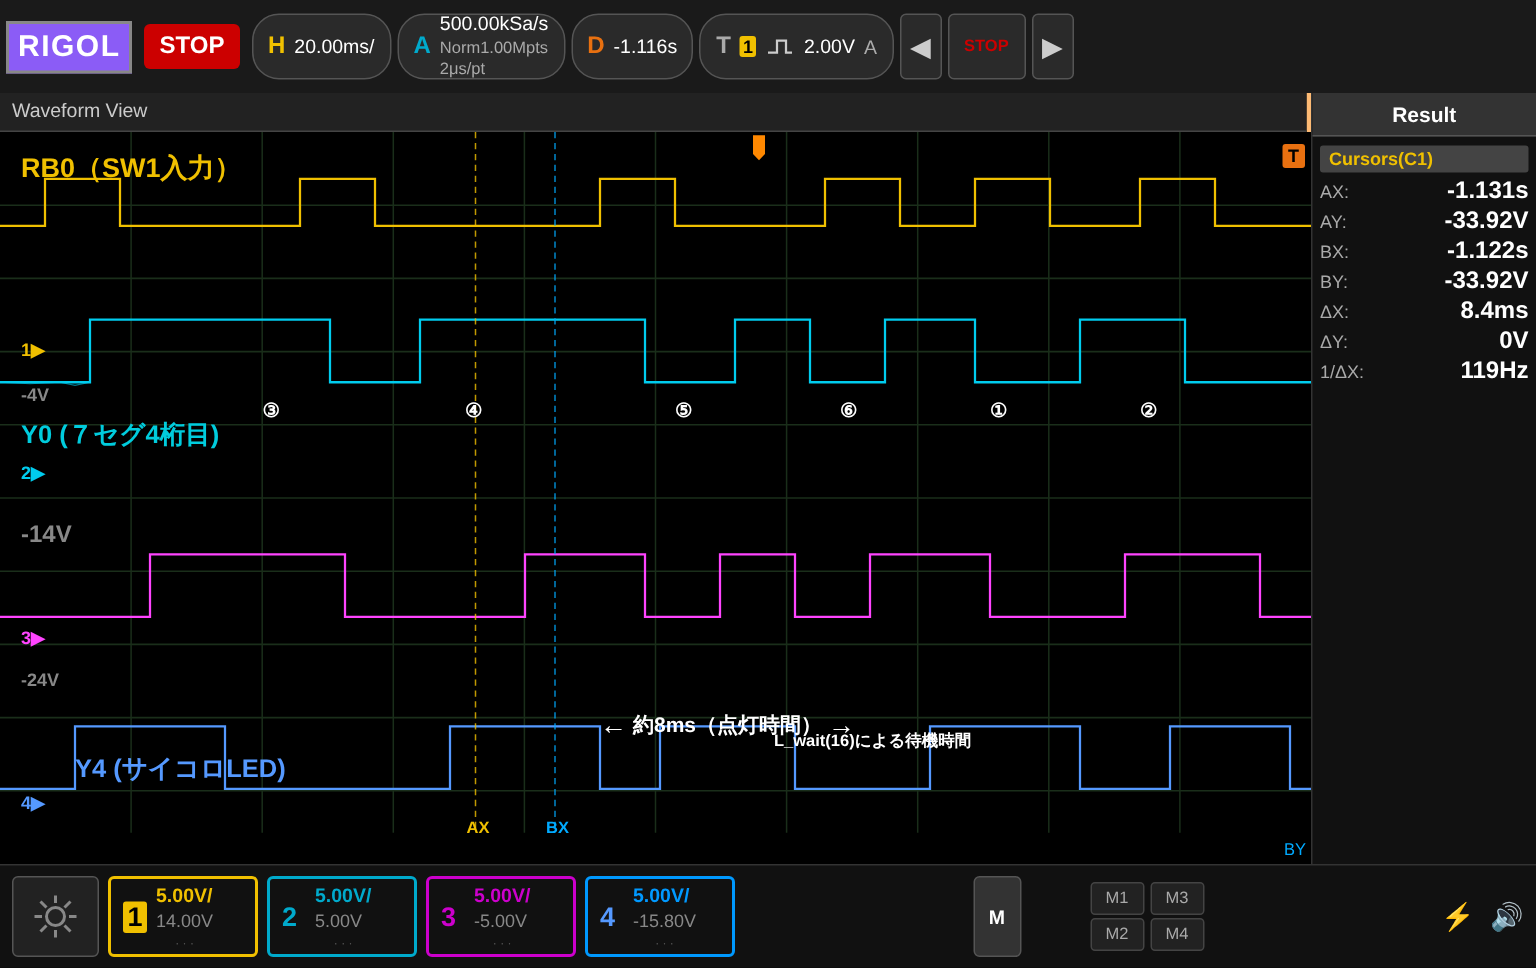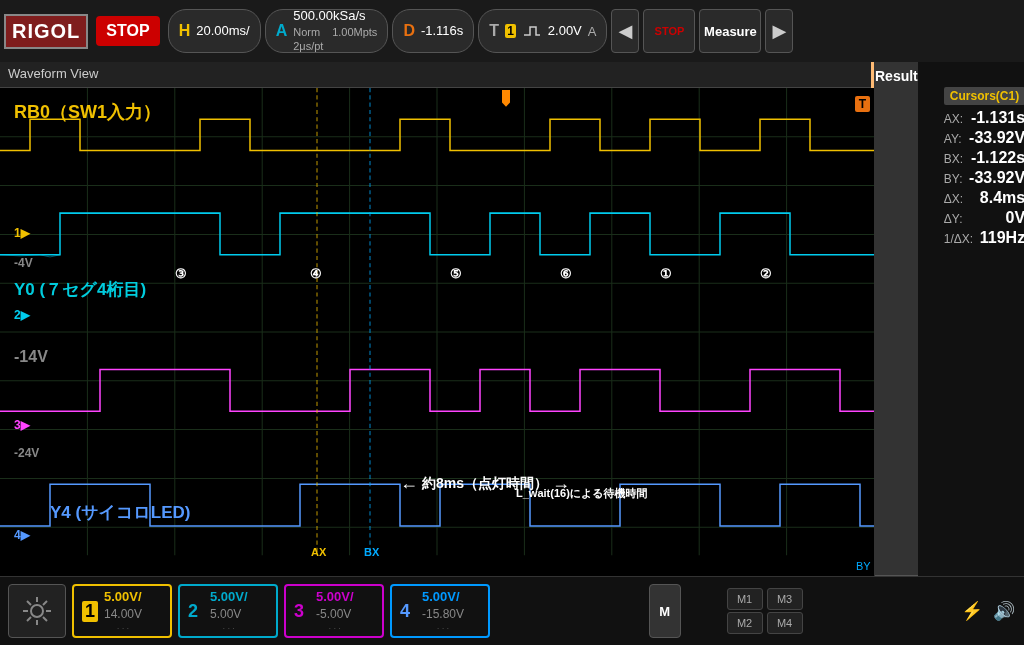--- a/index.html
+++ b/index.html
@@ -16,21 +16,21 @@
       width: 1024px;
       height: 62px;
       background: #1a1a1a;
       display: flex;
       align-items: center;
       padding: 0 4px;
       gap: 4px;
     }
 
     .rigol-logo {
-      background: #7f1d1d;
+      background: #8b5cf6;
       color: #fff;
       font-weight: 900;
       font-size: 20px;
       letter-spacing: 1px;
       padding: 4px 6px;
       border: 2px solid #888;
       margin-right: 4px;
     }
 
     .stop-btn {
@@ -151,37 +151,36 @@
       overflow: hidden;
     }
 
     
     #result-panel {
       width: 150px;
       height: 514px;
       background: #111;
       border-left: 1px solid #333;
       display: flex;
-      flex-direction: row;
+      flex-direction: column;
     }
 
     #result-title {
       background: #333;
       color: #fff;
       text-align: center;
       font-size: 14px;
       font-weight: bold;
       padding: 6px 0;
       border-bottom: 1px solid #555;
     }
 
     #result-body {
-      padding: 6px 26px;
+      padding: 6px 5px;
       flex: 1;
-      margin-top: 19px;
     }
 
     .result-section-title {
       background: #444;
       color: #f0c000;
       font-size: 12px;
       font-weight: bold;
       padding: 2px 6px;
       margin-bottom: 4px;
       border-radius: 2px;
@@ -362,21 +361,21 @@
 
   <div class="toolbar-group">
     <span class="label yellow">H</span>
     <span class="val">20.00ms/</span>
   </div>
 
   <div class="toolbar-group">
     <span class="label cyan">A</span>
     <span style="display:flex;flex-direction:column;">
       <span class="val">500.00kSa/s</span>
-      <span class="val sub" style="display:flex;gap:12px;">
+      <span class="val sub" style="display:flex;gap:0;">
         <span>Norm</span>
         <span>1.00Mpts</span>
       </span>
       <span class="val sub">2μs/pt</span>
     </span>
   </div>
 
   <div class="toolbar-group">
     <span class="label orange">D</span>
     <span class="val">-1.116s</span>
@@ -393,21 +392,20 @@
   </div>
 
   <div class="nav-arrow">◀</div>
 
   <div style="display:flex;flex-direction:column;align-items:center;gap:2px;">
     <div class="stop-run-btn">
       <span style="color:#cc0000;font-size:11px;font-weight:bold;">STOP</span>
     </div>
   </div>
 
-  <div class="measure-btn">Measure</div>
 
   <div class="nav-arrow">▶</div>
 </div>
 
 <div id="main-area">
 
   <div id="waveform-area">
     <div id="waveform-title">Waveform View</div>
 
     <div id="waveform-canvas">

